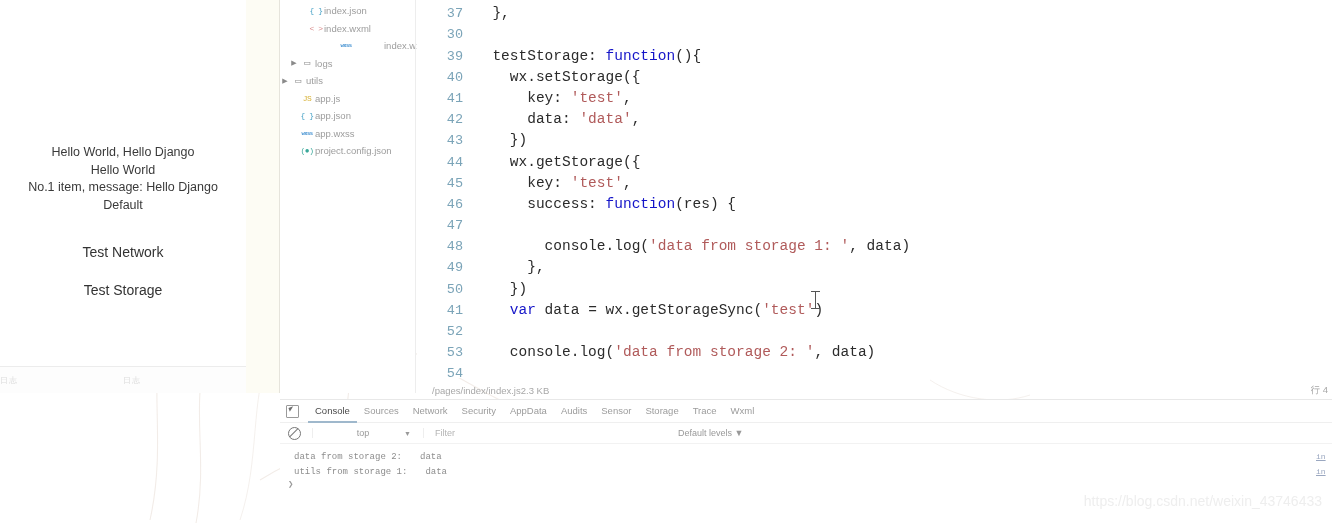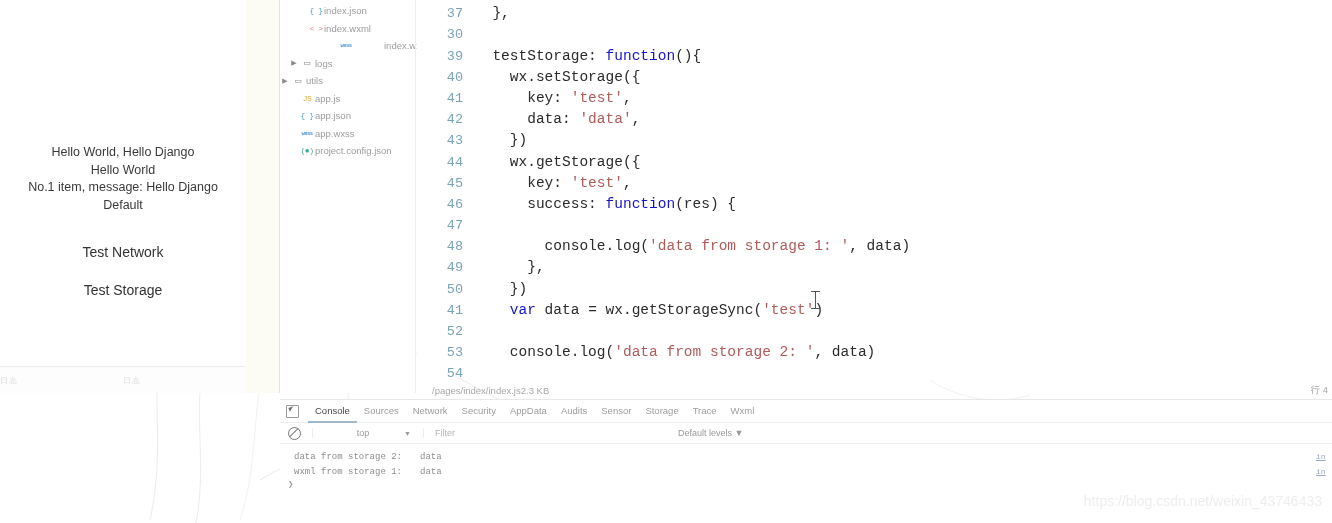--- a/index.html
+++ b/index.html
@@ -564,21 +564,21 @@
       <div class="dt-levels">Default levels ▼</div>
     </div>
     <div class="dt-console">
       <div id="log-rows">
           <div class="log-row">
             <span class="log-msg">data from storage 2:</span>
             <span class="log-val">data</span>
             <span class="log-src">in</span>
           </div>
           <div class="log-row">
-            <span class="log-msg">wxml from storage 1:</span>
+            <span class="log-msg">utils from storage 1:</span>
             <span class="log-val">data</span>
             <span class="log-src">in</span>
           </div>
         </div>
       <div class="prompt-row">❯</div>
     </div>
   </div>
 
   <div class="watermark">https://blog.csdn.net/weixin_43746433</div>
 

